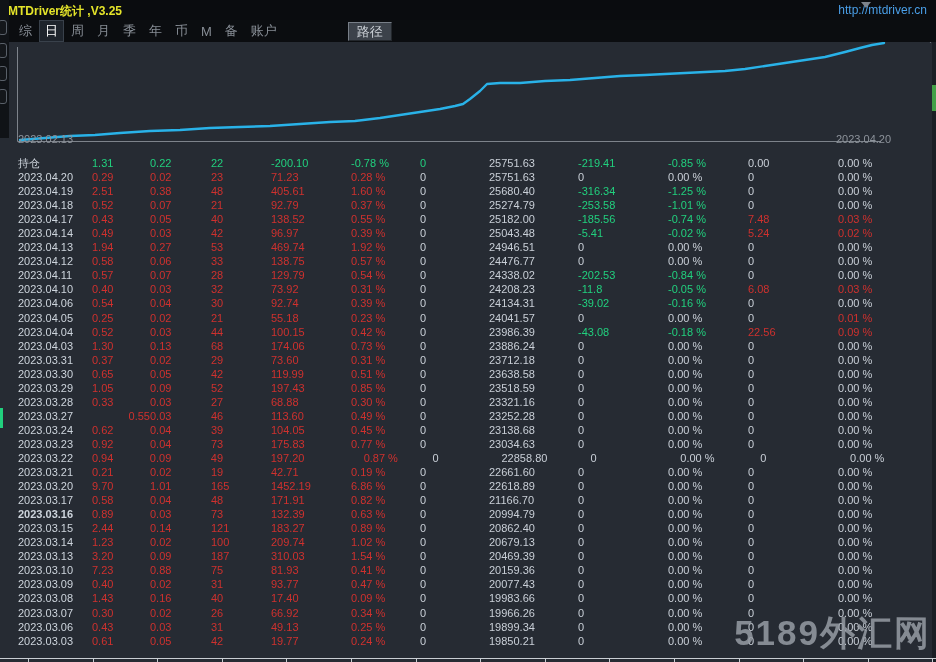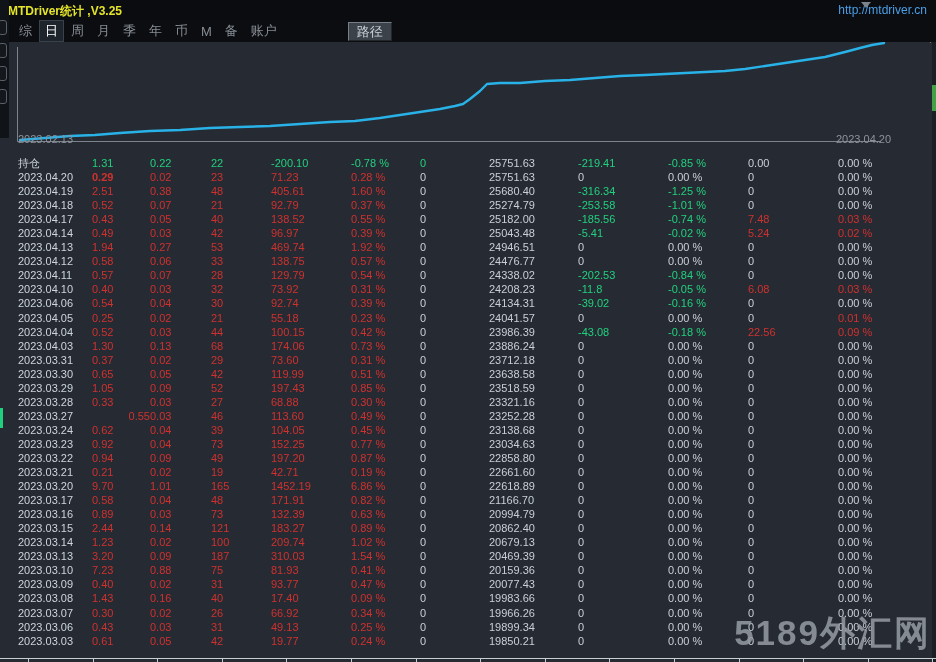--- a/index.html
+++ b/index.html
@@ -106,21 +106,21 @@
       <span class="cell grn" style="width: 69px;">-0.78 %</span>
       <span class="cell grn" style="width: 69px;">0</span>
       <span class="cell pln" style="width: 89px;">25751.63</span>
       <span class="cell grn" style="width: 90px;">-219.41</span>
       <span class="cell grn" style="width: 80px;">-0.85 %</span>
       <span class="cell pln" style="width: 90px;">0.00</span>
       <span class="cell pln" style="width: 86px;">0.00 %</span>
     </div>
     <div class="trow">
       <span class="cell date" style="width: 74px;">2023.04.20</span>
-      <span class="cell red" style="width: 58px; font-weight: bold;">0.29</span>
+      <span class="cell red" style="width: 58px;">0.29</span>
       <span class="cell red" style="width: 61px;">0.02</span>
       <span class="cell red" style="width: 60px;">23</span>
       <span class="cell red" style="width: 80px;">71.23</span>
       <span class="cell red" style="width: 69px;">0.28 %</span>
       <span class="cell pln" style="width: 69px;">0</span>
       <span class="cell pln" style="width: 89px;">25751.63</span>
       <span class="cell pln" style="width: 90px;">0</span>
       <span class="cell pln" style="width: 80px;">0.00 %</span>
       <span class="cell pln" style="width: 90px;">0</span>
       <span class="cell pln" style="width: 86px;">0.00 %</span>
@@ -375,36 +375,36 @@
       <span class="cell pln" style="width: 90px;">0</span>
       <span class="cell pln" style="width: 80px;">0.00 %</span>
       <span class="cell pln" style="width: 90px;">0</span>
       <span class="cell pln" style="width: 86px;">0.00 %</span>
     </div>
     <div class="trow">
       <span class="cell date" style="width: 74px;">2023.03.23</span>
       <span class="cell red" style="width: 58px;">0.92</span>
       <span class="cell red" style="width: 61px;">0.04</span>
       <span class="cell red" style="width: 60px;">73</span>
-      <span class="cell red" style="width: 80px;">152.25</span>
+      <span class="cell red" style="width: 80px;">175.83</span>
       <span class="cell red" style="width: 69px;">0.77 %</span>
       <span class="cell pln" style="width: 69px;">0</span>
       <span class="cell pln" style="width: 89px;">23034.63</span>
       <span class="cell pln" style="width: 90px;">0</span>
       <span class="cell pln" style="width: 80px;">0.00 %</span>
       <span class="cell pln" style="width: 90px;">0</span>
       <span class="cell pln" style="width: 86px;">0.00 %</span>
     </div>
     <div class="trow">
       <span class="cell date" style="width: 74px;">2023.03.22</span>
       <span class="cell red" style="width: 58px;">0.94</span>
       <span class="cell red" style="width: 61px;">0.09</span>
       <span class="cell red" style="width: 60px;">49</span>
       <span class="cell red" style="width: 80px;">197.20</span>
-      <span class="cell red" style="width: 69px;">0.87 %</span>
+      <span class="cell red" style="width: 69px; margin-left: 13px;">0.87 %</span>
       <span class="cell pln" style="width: 69px;">0</span>
       <span class="cell pln" style="width: 89px;">22858.80</span>
       <span class="cell pln" style="width: 90px;">0</span>
       <span class="cell pln" style="width: 80px;">0.00 %</span>
       <span class="cell pln" style="width: 90px;">0</span>
       <span class="cell pln" style="width: 86px;">0.00 %</span>
     </div>
     <div class="trow">
       <span class="cell date" style="width: 74px;">2023.03.21</span>
       <span class="cell red" style="width: 58px;">0.21</span>
@@ -441,21 +441,21 @@
       <span class="cell red" style="width: 80px;">171.91</span>
       <span class="cell red" style="width: 69px;">0.82 %</span>
       <span class="cell pln" style="width: 69px;">0</span>
       <span class="cell pln" style="width: 89px;">21166.70</span>
       <span class="cell pln" style="width: 90px;">0</span>
       <span class="cell pln" style="width: 80px;">0.00 %</span>
       <span class="cell pln" style="width: 90px;">0</span>
       <span class="cell pln" style="width: 86px;">0.00 %</span>
     </div>
     <div class="trow">
-      <span class="cell date" style="width: 74px;">2023.03.16</span>
+      <span class="cell date" style="width: 74px; font-weight: bold;">2023.03.16</span>
       <span class="cell red" style="width: 58px;">0.89</span>
       <span class="cell red" style="width: 61px;">0.03</span>
       <span class="cell red" style="width: 60px;">73</span>
       <span class="cell red" style="width: 80px;">132.39</span>
       <span class="cell red" style="width: 69px;">0.63 %</span>
       <span class="cell pln" style="width: 69px;">0</span>
       <span class="cell pln" style="width: 89px;">20994.79</span>
       <span class="cell pln" style="width: 90px;">0</span>
       <span class="cell pln" style="width: 80px;">0.00 %</span>
       <span class="cell pln" style="width: 90px;">0</span>

